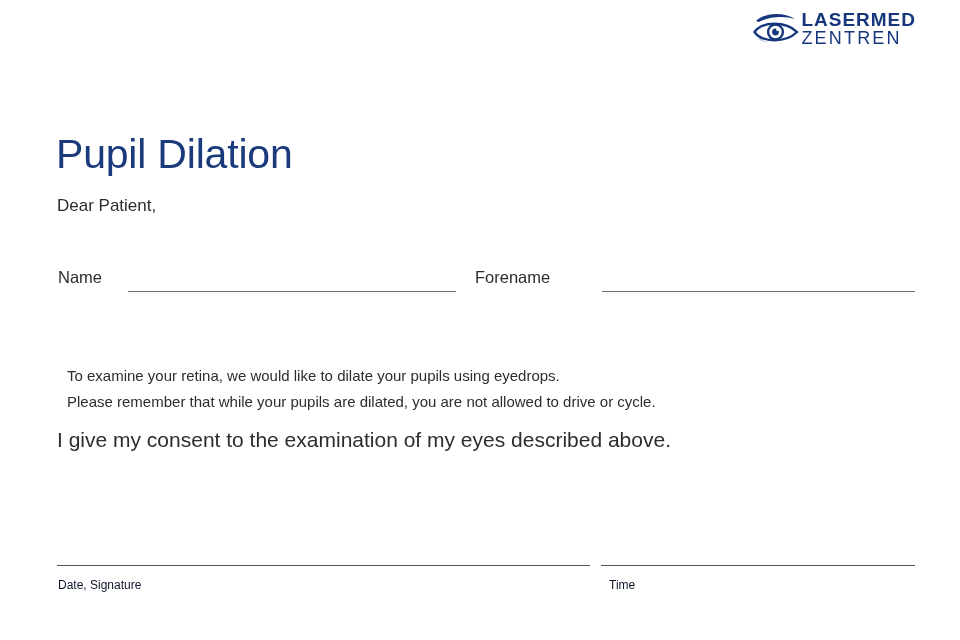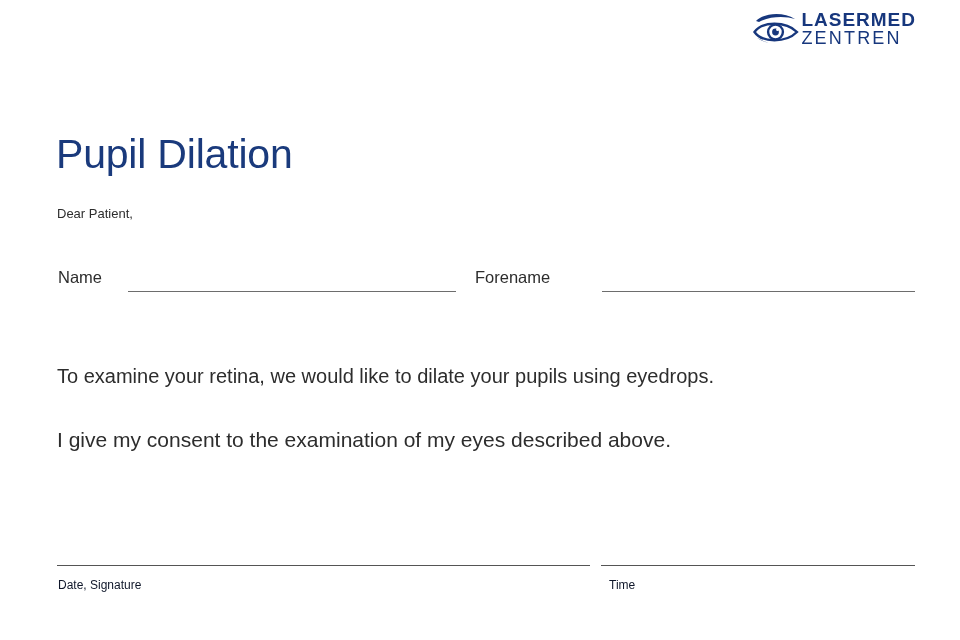--- a/index.html
+++ b/index.html
@@ -64,22 +64,22 @@
     font-size: 41px;
     font-weight: normal;
     color: #1a3a7c;
     letter-spacing: -0.2px;
   }
 
   
   .salutation {
     position: absolute;
     left: 57px;
-    top: 206px;
-    font-size: 13px;
+    top: 196px;
+    font-size: 17px;
     color: #2d2d2d;
   }
 
   
   .name-row {
     position: absolute;
     left: 0;
     top: 268px;
     width: 800px;
     height: 30px;
@@ -97,23 +97,23 @@
     top: 23px;
   }
   .label-name      { left: 58px; }
   .rule-name       { left: 128px; width: 328px; }
   .label-forename  { left: 475px; }
   .rule-forename   { left: 602px; width: 313px; }
 
   
   .body-copy {
     position: absolute;
-    left: 57px;
+    left: 67px;
     top: 363px;
-    font-size: 20px;
+    font-size: 15px;
     color: #2d2d2d;
     line-height: 26px;
   }
   .body-copy p {
     margin: 0;
   }
   .consent {
     position: absolute;
     left: 57px;
     top: 428px;
@@ -180,20 +180,21 @@
 
 <div class="name-row">
   <span class="field-label label-name">Name</span>
   <span class="field-rule rule-name"></span>
   <span class="field-label label-forename">Forename</span>
   <span class="field-rule rule-forename"></span>
 </div>
 
 <div class="body-copy">
   <p>To examine your retina, we would like to dilate your pupils using eyedrops.</p>
+  <p>Please remember that while your pupils are dilated, you are not allowed to drive or cycle.</p>
 </div>
 
 <div class="consent">I give my consent to the examination of my eyes described above.</div>
 
 <div class="sign-block">
   <span class="sign-rule rule-date"></span>
   <span class="sign-rule rule-time"></span>
   <span class="sign-label label-date">Date, Signature</span>
   <span class="sign-label label-time">Time</span>
 </div>

